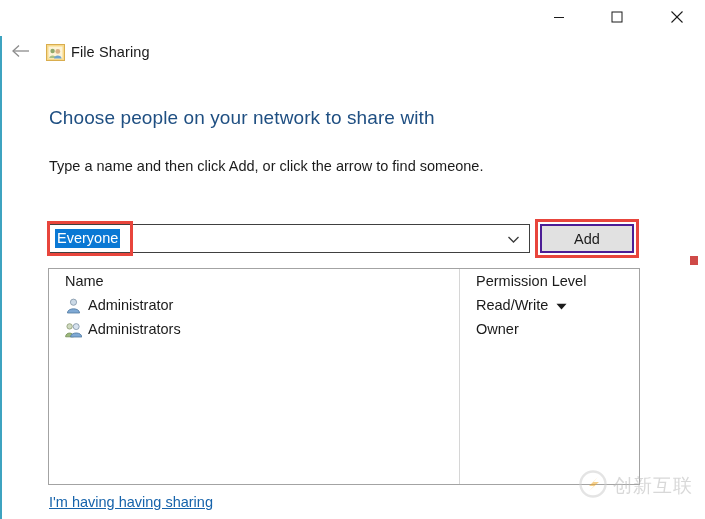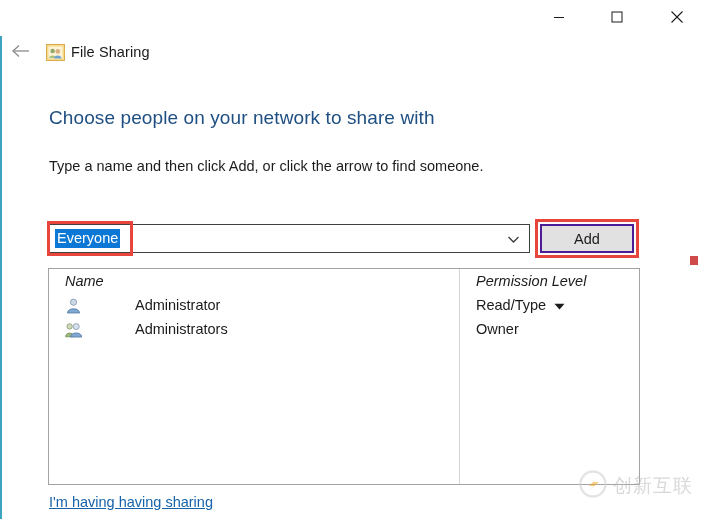--- a/index.html
+++ b/index.html
@@ -199,33 +199,31 @@
   .col-name { position: absolute; left: 0px; top: 0px; width: 410px; }
   .col-perm { position: absolute; left: 411px; top: 0px; width: 179px; }
 
   .colheader {
     font-size: 14.5px;
     color: #1b1b1b;
     padding: 4px 0 0 16px;
     height: 24px;
     box-sizing: border-box;
     white-space: nowrap;
-    font-style: italic;
   }
   .row {
     height: 24px;
     display: flex;
     align-items: center;
     padding-left: 16px;
     box-sizing: border-box;
     font-size: 14.5px;
     color: #1b1b1b;
     white-space: nowrap;
     cursor: default;
-    gap: 47px;
   }
   .row .rowicon {
     width: 17px; height: 17px;
     margin-right: 6px;
     flex: 0 0 auto;
     display: block;
   }
   .perm-row {
     height: 24px;
     display: flex;
@@ -384,21 +382,21 @@
           </svg>
         </span>
         <span>Administrators</span>
       </div>
     </div>
 
     <div class="col-perm">
       <div class="colheader">Permission Level</div>
 
       <div class="perm-row">
-        <span>Read/Type</span>
+        <span>Read/Write</span>
         <span class="perm-caret">
           <svg width="11" height="7" viewBox="0 0 11 7">
             <polygon points="0.5,0.8 10.5,0.8 5.5,6.4" fill="#1b1b1b"></polygon>
           </svg>
         </span>
       </div>
 
       <div class="perm-row">
         <span>Owner</span>
       </div>

